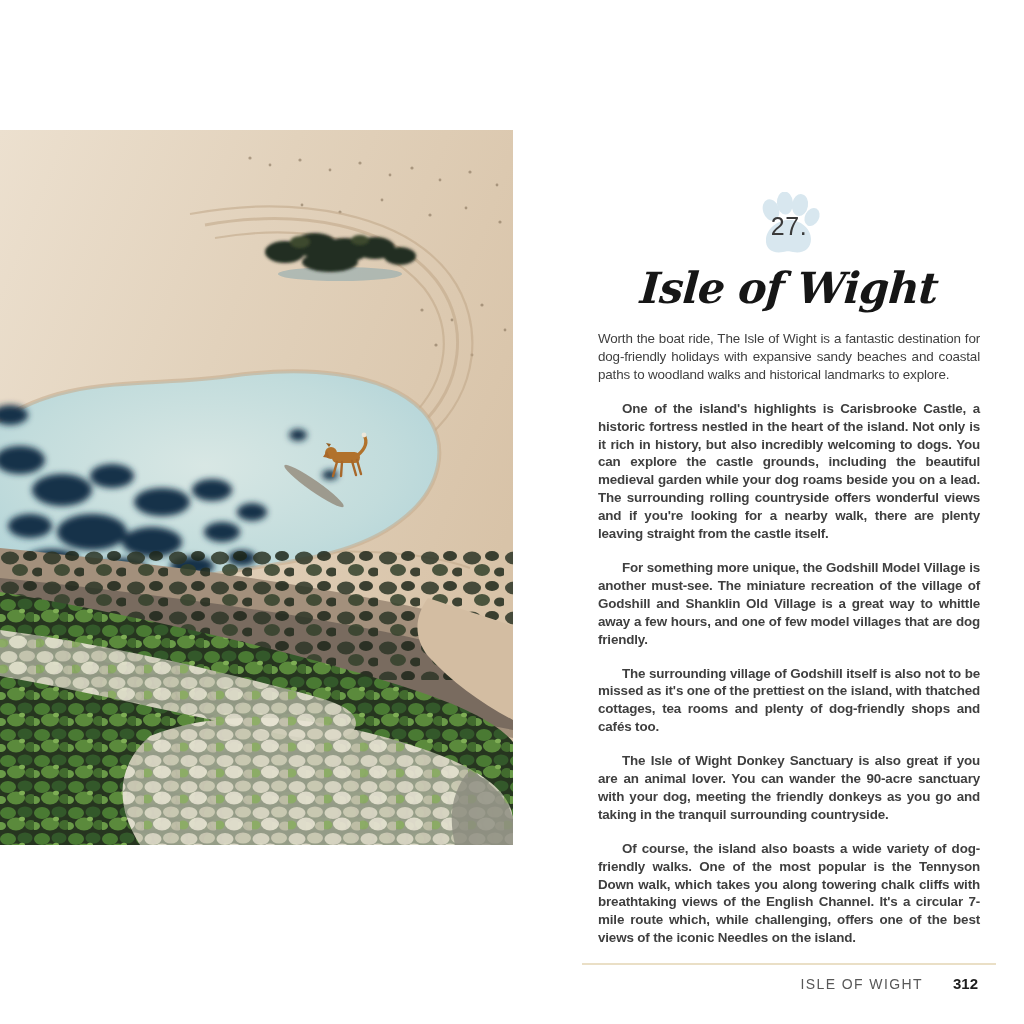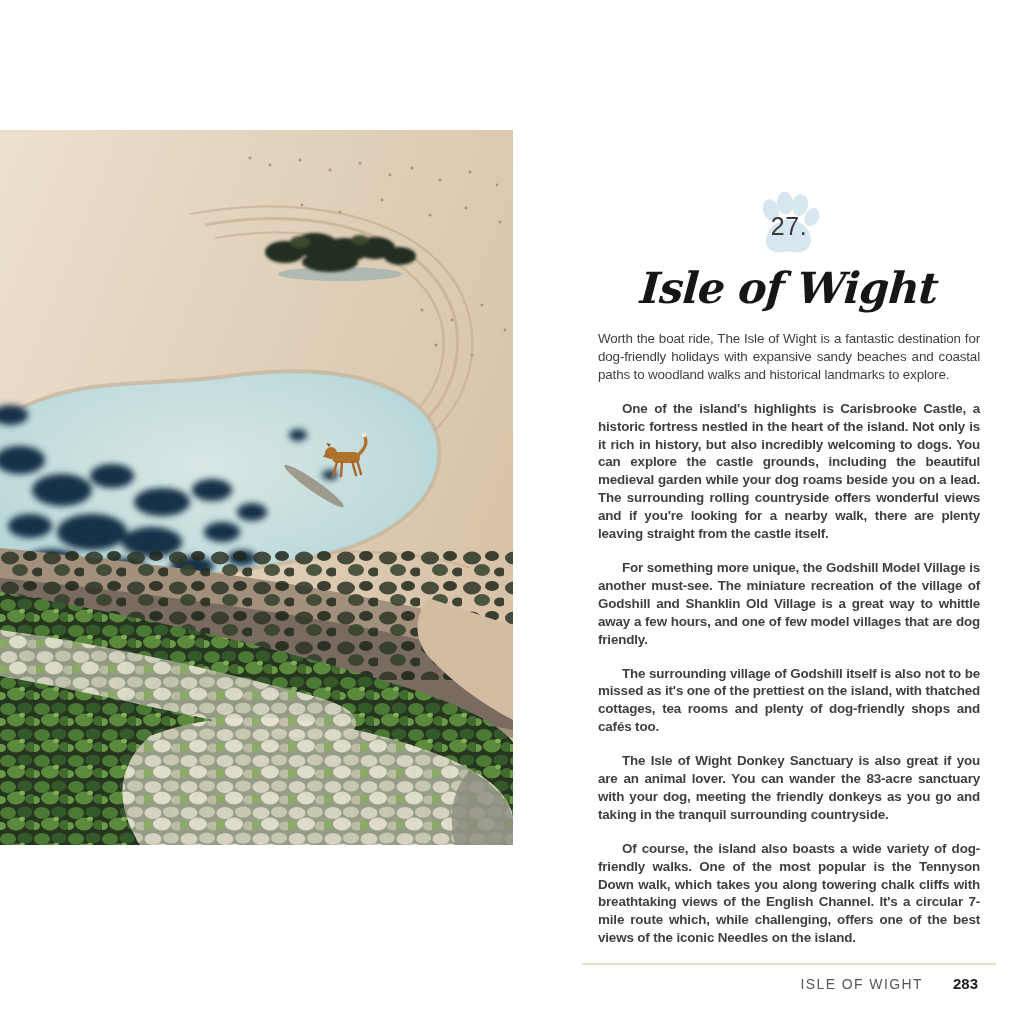--- a/index.html
+++ b/index.html
@@ -230,22 +230,22 @@
       <span class="num">27.</span>
     </div>
     <h1 class="title">Isle of Wight</h1>
   </div>
 
   <div class="article">
     <p>Worth the boat ride, The Isle of Wight is a fantastic destination for dog-friendly holidays with expansive sandy beaches and coastal paths to woodland walks and historical landmarks to explore.</p>
     <p>One of the island's highlights is Carisbrooke Castle, a historic fortress nestled in the heart of the island. Not only is it rich in history, but also incredibly welcoming to dogs. You can explore the castle grounds, including the beautiful medieval garden while your dog roams beside you on a lead. The surrounding rolling countryside offers wonderful views and if you're looking for a nearby walk, there are plenty leaving straight from the castle itself.</p>
     <p>For something more unique, the Godshill Model Village is another must-see. The miniature recreation of the village of Godshill and Shanklin Old Village is a great way to whittle away a few hours, and one of few model villages that are dog friendly.</p>
     <p>The surrounding village of Godshill itself is also not to be missed as it's one of the prettiest on the island, with thatched cottages, tea rooms and plenty of dog-friendly shops and cafés too.</p>
-    <p>The Isle of Wight Donkey Sanctuary is also great if you are an animal lover. You can wander the 83-acre sanctuary with your dog, meeting the friendly donkeys as you go and taking in the tranquil surrounding countryside.</p>
+    <p>The Isle of Wight Donkey Sanctuary is also great if you are an animal lover. You can wander the 90-acre sanctuary with your dog, meeting the friendly donkeys as you go and taking in the tranquil surrounding countryside.</p>
     <p>Of course, the island also boasts a wide variety of dog-friendly walks. One of the most popular is the Tennyson Down walk, which takes you along towering chalk cliffs with breathtaking views of the English Channel. It's a circular 7-mile route which, while challenging, offers one of the best views of the iconic Needles on the island.</p>
   </div>
 
   <div class="pagefoot">
     <span class="section">ISLE OF WIGHT</span>
-    <span class="pageno">283</span>
+    <span class="pageno">312</span>
   </div>
 
 </div>
 
 </body></html>

